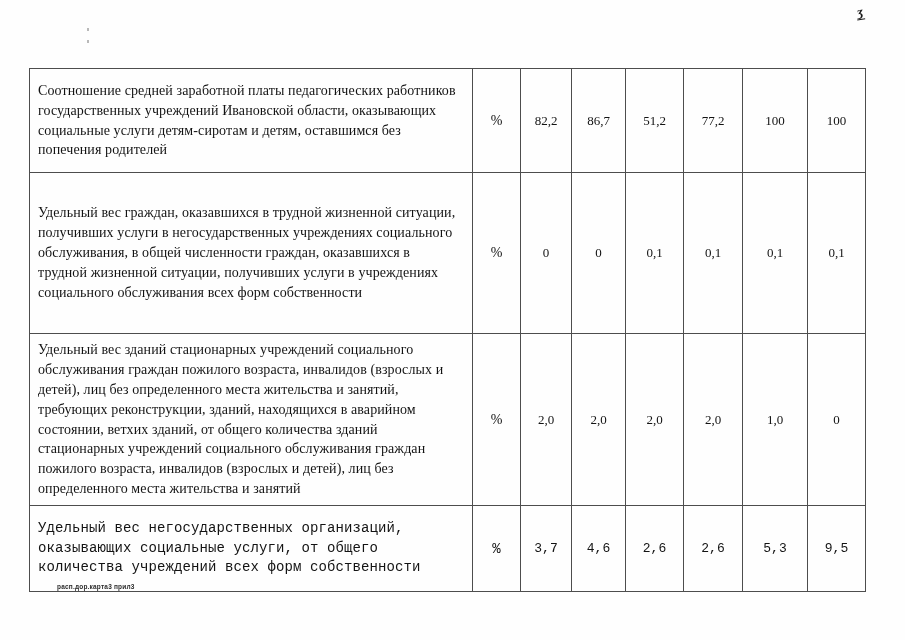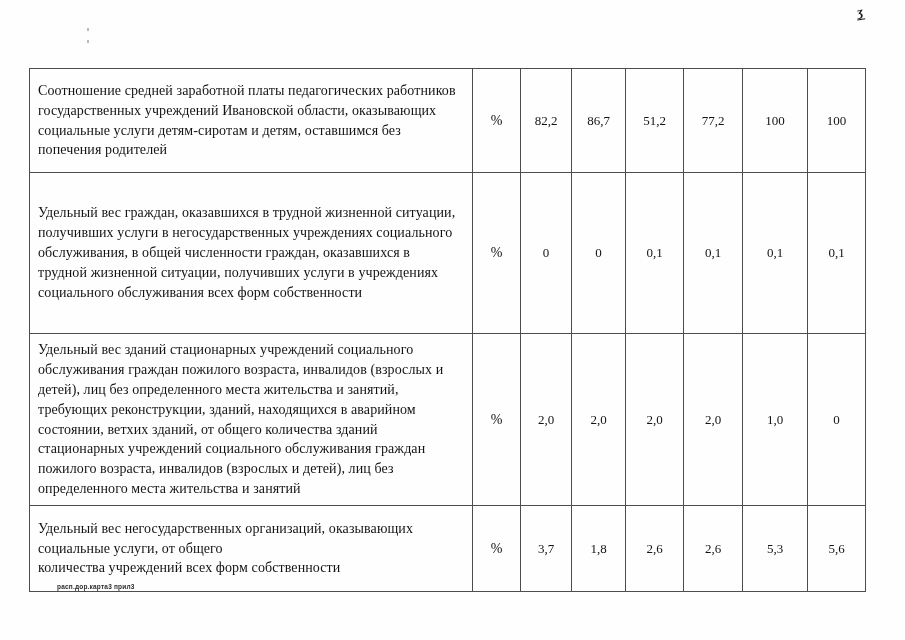--- a/index.html
+++ b/index.html
@@ -37,21 +37,21 @@
     letter-spacing: 0.1px;
   }
   td.unit, td.val {
     text-align: center;
     font-size: 13px;
   }
   td.unit { font-size: 14px; }
   tr.r1 { height: 104px; }
   tr.r2 { height: 161px; }
   tr.r3 { height: 166px; }
-  tr.r4 { height: 86px; }
+  tr.r4 { height: 86px; font-family: Liberation Mono, monospace; }
 
   
   .corner-mark {
     position: absolute;
     left: 856px; top: 5px;
     font-size: 13px;
     font-style: italic;
     font-weight: bold;
     color: #1a1a1a;
     transform: rotate(-10deg);
@@ -135,24 +135,24 @@
       <td class="val">2,0</td>
       <td class="val">2,0</td>
       <td class="val">1,0</td>
       <td class="val">0</td>
     </tr>
     <tr class="r4">
       <td class="ind">Удельный вес негосударственных организаций, оказывающих социальные услуги, от общего
 количества учреждений всех форм собственности</td>
       <td class="unit">%</td>
       <td class="val">3,7</td>
-      <td class="val">1,8</td>
+      <td class="val">4,6</td>
       <td class="val">2,6</td>
       <td class="val">2,6</td>
       <td class="val">5,3</td>
-      <td class="val">5,6</td>
+      <td class="val">9,5</td>
     </tr>
   </tbody>
     </table>
 
   <div class="footer-note">расп.дор.карта3 прил3</div>
 
 </div>
 
 </body></html>

